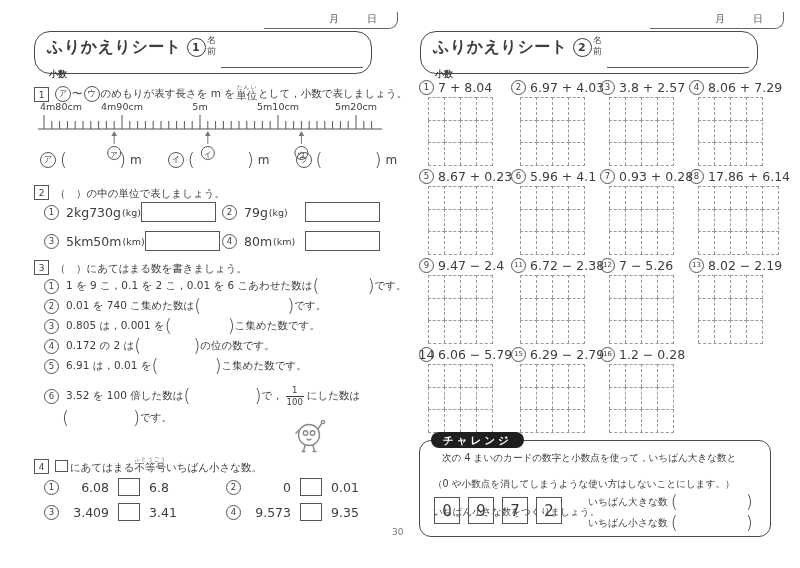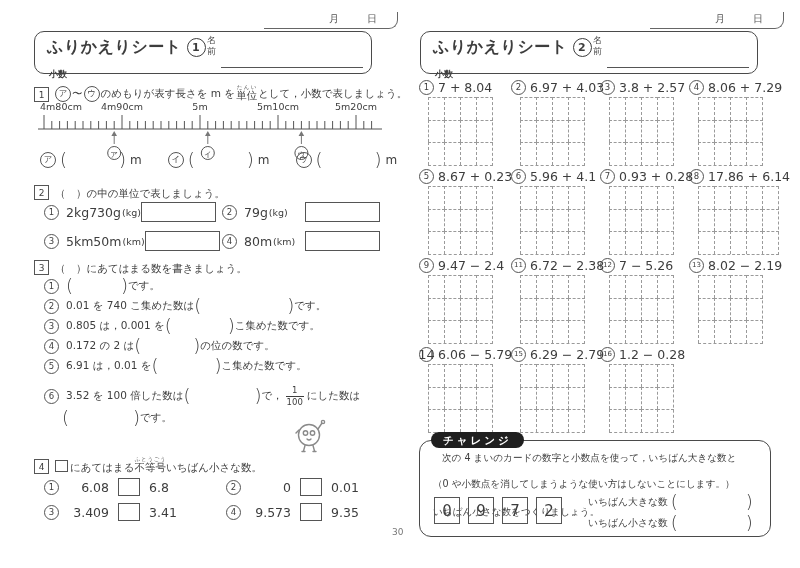--- a/index.html
+++ b/index.html
@@ -14,21 +14,21 @@
 
   
   .dateline{position:absolute;top:4px;right:2px;width:134px;height:17px;
     border-bottom:1.3px solid #666;border-right:1.3px solid #666;
     border-bottom-right-radius:9px;
     display:flex;justify-content:flex-end;gap:28px;padding-right:20px;
     font-size:10px;color:#555;box-sizing:border-box;}
 
   
   .hdrbox{position:absolute;top:23px;left:6px;width:338px;height:43px;
-    border:1.7px solid #4a4a4a;border-radius:10px;box-sizing:border-box;}
+    border:1.7px solid #4a4a4a;border-radius:16px;box-sizing:border-box;}
   .hdr-title{position:absolute;left:12px;top:5px;font-size:16px;font-weight:bold;
     letter-spacing:0.5px;display:flex;align-items:center;gap:5px;white-space:nowrap;}
   .hdr-no{display:inline-flex;width:17px;height:17px;border:1.4px solid #3d3d3d;
     border-radius:50%;align-items:center;justify-content:center;font-size:11px;flex:none;}
   .hdr-sub{position:absolute;left:14px;top:36px;font-size:9px;font-weight:bold;}
   .namebox{position:absolute;left:172px;top:3px;font-size:9px;line-height:11px;color:#4a4a4a;}
   .nameline{position:absolute;left:186px;right:8px;bottom:5px;border-bottom:1px solid #555;}
 
   .qhead{position:absolute;left:6px;display:flex;align-items:flex-end;gap:6px;
     font-size:10.5px;white-space:nowrap;}
@@ -259,20 +259,21 @@
     </div>
 
   <div class="qhead" style="top:252px;">
     <span class="qno">3</span>
     <span>（　）にあてはまる数を書きましょう。</span>
   </div>
   <div id="q3items">
 
   <div class="q3row">
         <span class="cn" style="margin-right:7px;">1</span>
+        <span>1 を 9 こ，0.1 を 2 こ，0.01 を 6 こあわせた数は</span>
         <span class="paren">(</span>
         <span class="gap" style="width:48px;"></span>
         <span class="paren">)</span>
         <span>です。</span>
       </div>
       <div class="q3row">
         <span class="cn" style="margin-right:7px;">2</span>
         <span>0.01 を 740 こ集めた数は</span>
         <span class="paren">(</span>
         <span class="gap" style="width:86px;"></span>

